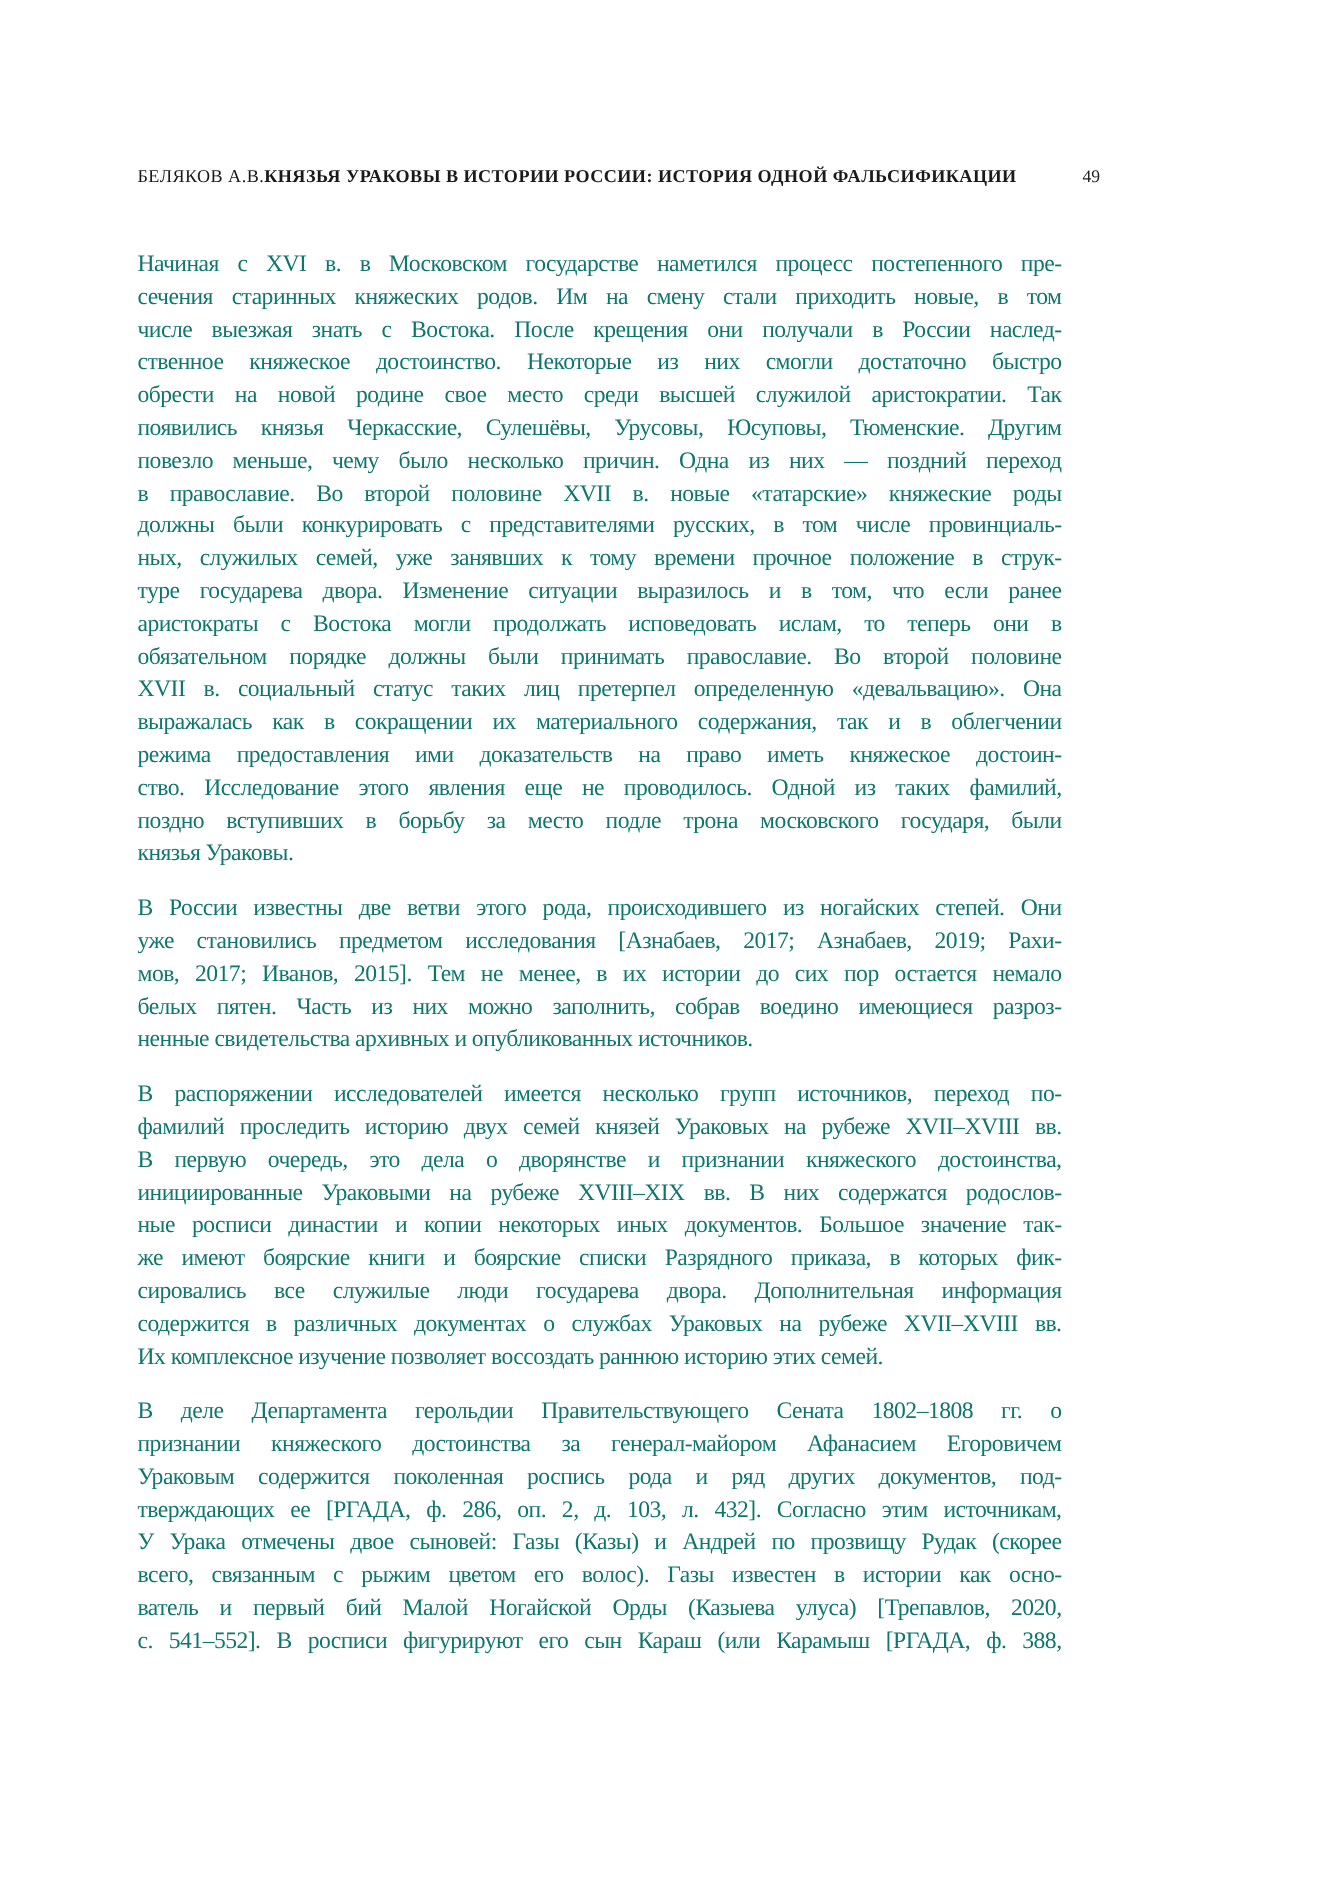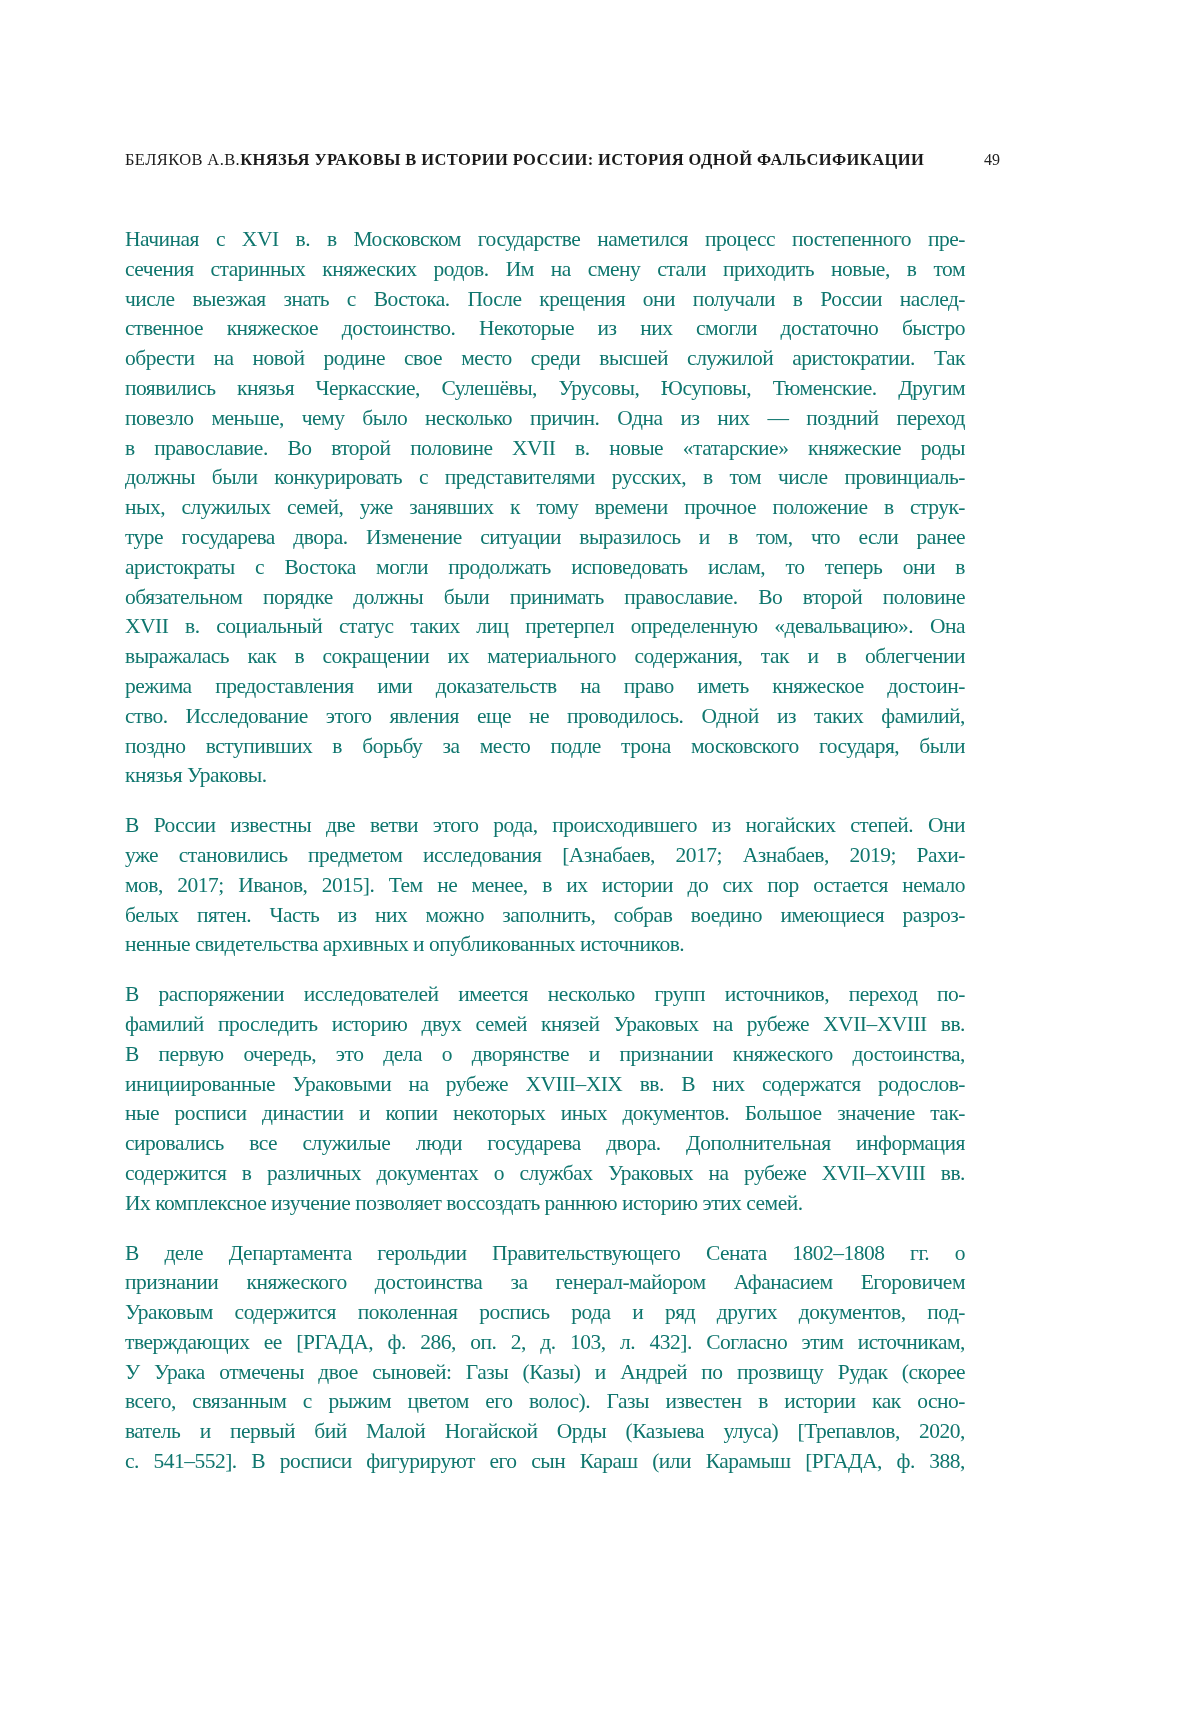--- a/index.html
+++ b/index.html
@@ -102,20 +102,21 @@
         <div class="line">мов, 2017; Иванов, 2015]. Тем не менее, в их истории до сих пор остается немало</div>
         <div class="line">белых пятен. Часть из них можно заполнить, собрав воедино имеющиеся разроз-</div>
         <div class="line last">ненные свидетельства архивных и опубликованных источников.</div>
       </div>
       <div class="paragraph">
         <div class="line">В распоряжении исследователей имеется несколько групп источников, переход по-</div>
         <div class="line">фамилий проследить историю двух семей князей Ураковых на рубеже XVII–XVIII вв.</div>
         <div class="line">В первую очередь, это дела о дворянстве и признании княжеского достоинства,</div>
         <div class="line">инициированные Ураковыми на рубеже XVIII–XIX вв. В них содержатся родослов-</div>
         <div class="line">ные росписи династии и копии некоторых иных документов. Большое значение так-</div>
+        <div class="line">же имеют боярские книги и боярские списки Разрядного приказа, в которых фик-</div>
         <div class="line">сировались все служилые люди государева двора. Дополнительная информация</div>
         <div class="line">содержится в различных документах о службах Ураковых на рубеже XVII–XVIII вв.</div>
         <div class="line last">Их комплексное изучение позволяет воссоздать раннюю историю этих семей.</div>
       </div>
       <div class="paragraph">
         <div class="line">В деле Департамента герольдии Правительствующего Сената 1802–1808 гг. о</div>
         <div class="line">признании княжеского достоинства за генерал-майором Афанасием Егоровичем</div>
         <div class="line">Ураковым содержится поколенная роспись рода и ряд других документов, под-</div>
         <div class="line">тверждающих ее [РГАДА, ф. 286, оп. 2, д. 103, л. 432]. Согласно этим источникам,</div>
         <div class="line">У Урака отмечены двое сыновей: Газы (Казы) и Андрей по прозвищу Рудак (скорее</div>

